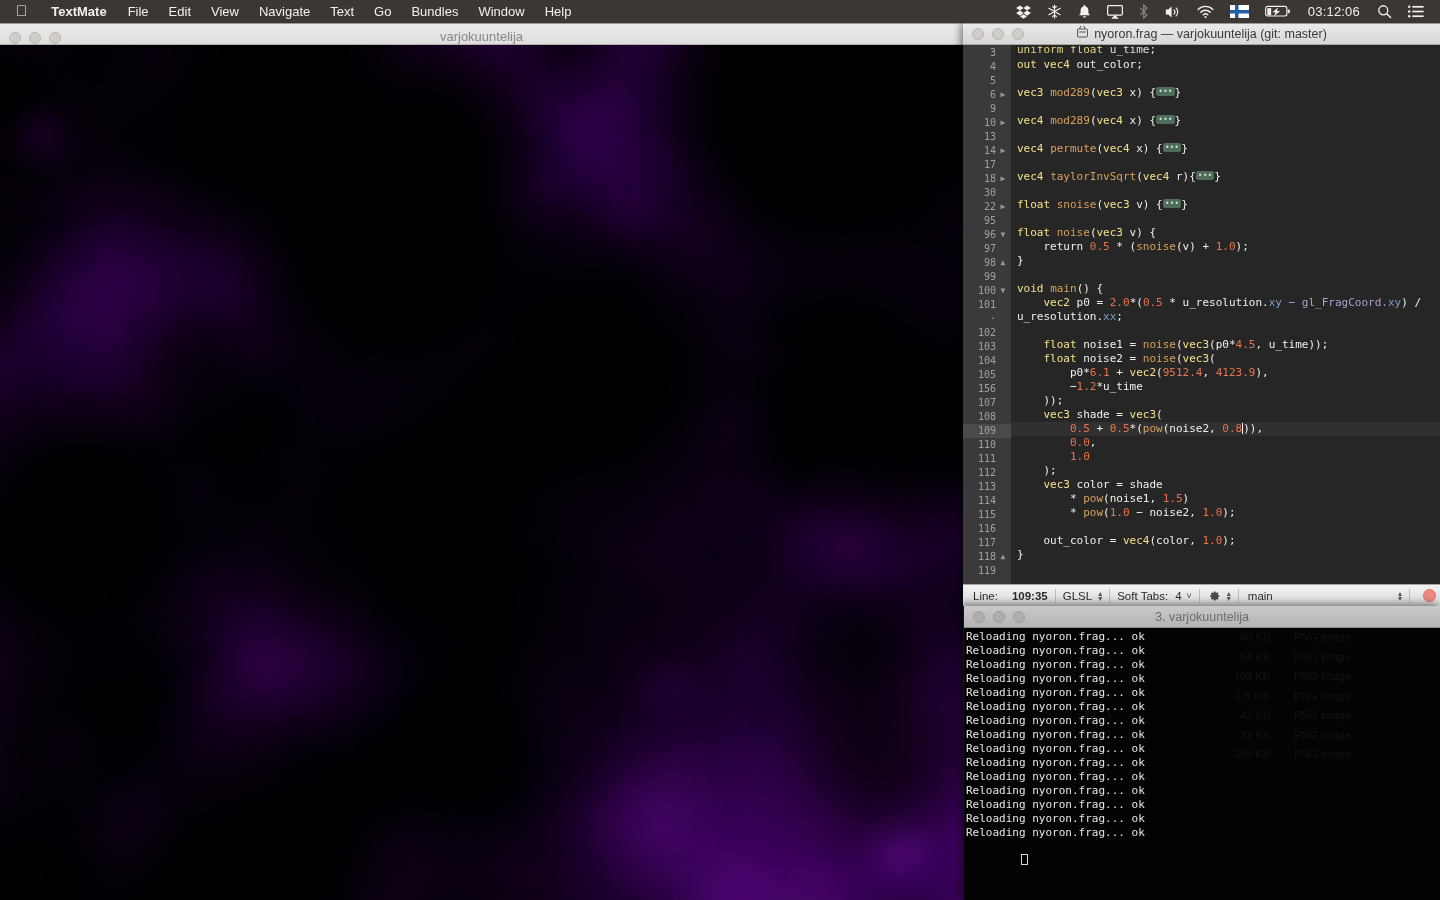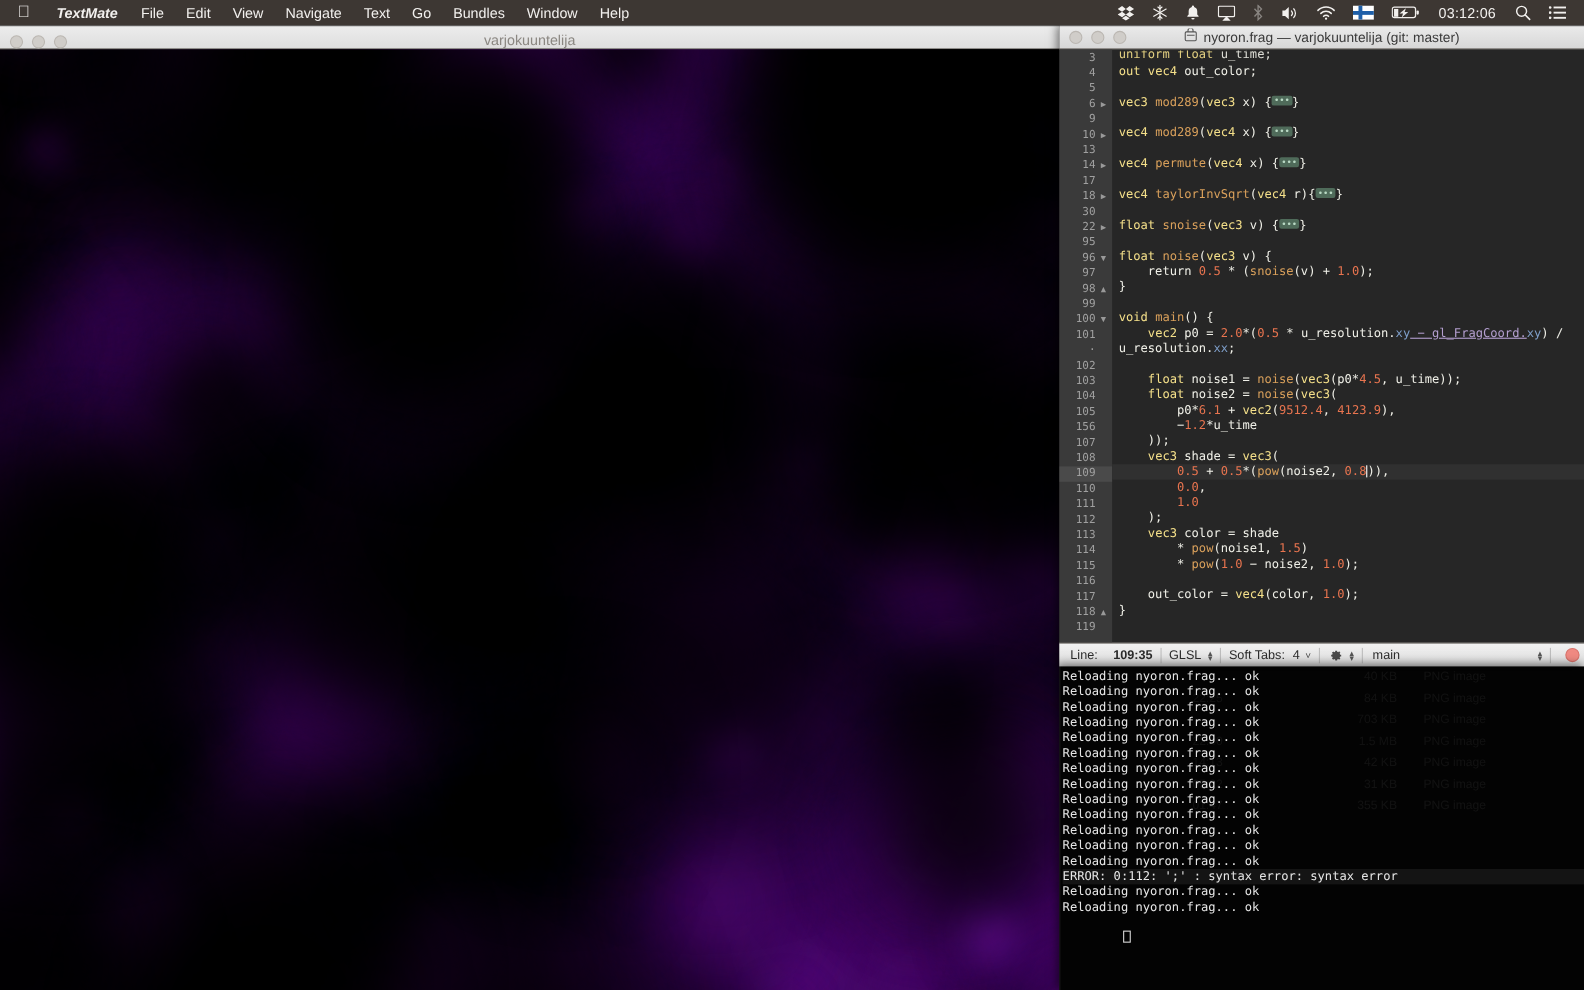--- a/index.html
+++ b/index.html
@@ -19,21 +19,21 @@
     color: #f2f0ee;
     font-size: 13px;
     z-index: 100;
     box-shadow: 0 1px 0 rgba(0,0,0,.35);
   }
   .mb-left { display:flex; align-items:center; height:100%; }
   .mb-apple {
     padding: 0 13px 0 16px; font-size: 15px; line-height: 1; position: relative; top:-1px;
   }
   .mb-item { padding: 0 10px; height: 100%; display: flex; align-items: center; white-space: nowrap; }
-  .mb-item.bold { font-weight: bold; padding: 0 11px; font-style: italic; }
+  .mb-item.bold { font-weight: bold; padding: 0 11px; }
   .mb-right { margin-left: auto; display: flex; align-items: center; height: 100%; padding-right: 8px; }
   .mb-icon {
     padding: 0 8px; display:flex; align-items:center; justify-content:center; height: 100%;
   }
   .mb-icon svg { display: block; }
   .mb-clock { padding: 0 9px; font-size: 13px; letter-spacing: .2px; }
   .dim { opacity: .42; }
 
   
   .shader-window {
@@ -90,21 +90,21 @@
     flex: 1; font-family: "DejaVu Sans Mono", monospace; font-size: 11px;
     color: #f0f0e8; padding-top: 1px; padding-left: 6px; overflow: hidden; position: relative;
     white-space: pre;
   }
   .cl { height: 14px; line-height: 14px; }
   .cl.active { background: #303030; margin-left:-6px; padding-left:6px; }
   .k  { color: #f5e08a; }  
   .fn { color: #d9a05b; }  
   .num2{ color: #e8744f; } 
   .sw { color: #7e9ec9; }  
-  .bi { color: #b49fd0; text-decoration: underline; }  
+  .bi { color: #b49fd0; }  
   .pl { color: #f0f0e8; }
   .ellipsis {
     display: inline-block; background: #4f6b5a; color: #b9d9c4;
     border-radius: 2px; padding: 0 2px; font-size: 8px; line-height: 9px;
     position: relative; top: -2px;
   }
   .caret { display:inline-block; width:1px; height:11px; background:#fff; vertical-align:-2px; }
 
   
   .tm-status {
@@ -573,20 +573,28 @@
       <span class="stepper">
           <span>▴</span>
           <span>▾</span>
         </span>
       <span class="st-sep"></span>
       <span class="rec-dot"></span>
     </div>
   </div>
 
   <div class="term-window">
+    <div class="term-titlebar">
+      <div class="traffic">
+        <div class="tl"></div>
+        <div class="tl"></div>
+        <div class="tl"></div>
+      </div>
+      <div class="term-title">3. varjokuuntelija</div>
+    </div>
     <div class="term-body">
       <div class="ghost" id="ghost">
           <div class="ghost-row">
             <span class="ghost-date"></span>
             <span class="ghost-size">40 KB</span>
             <span class="ghost-kind">PNG image</span>
           </div>
           <div class="ghost-row">
             <span class="ghost-date">22:25</span>
             <span class="ghost-size">84 KB</span>
@@ -625,21 +633,20 @@
           <div class="term-line">Reloading nyoron.frag... ok</div>
           <div class="term-line">Reloading nyoron.frag... ok</div>
           <div class="term-line">Reloading nyoron.frag... ok</div>
           <div class="term-line">Reloading nyoron.frag... ok</div>
           <div class="term-line">Reloading nyoron.frag... ok</div>
           <div class="term-line">Reloading nyoron.frag... ok</div>
           <div class="term-line">Reloading nyoron.frag... ok</div>
           <div class="term-line">Reloading nyoron.frag... ok</div>
           <div class="term-line">Reloading nyoron.frag... ok</div>
           <div class="term-line">Reloading nyoron.frag... ok</div>
-          <div class="term-line err">ERROR: 0:112: ';' : syntax error: syntax error</div>
           <div class="term-line">Reloading nyoron.frag... ok</div>
           <div class="term-line">Reloading nyoron.frag... ok</div>
         </div>
       <div class="term-line" style="padding-left:2px">
         <span class="term-cursor"></span>
       </div>
     </div>
   </div>
 
   <div class="menubar">

